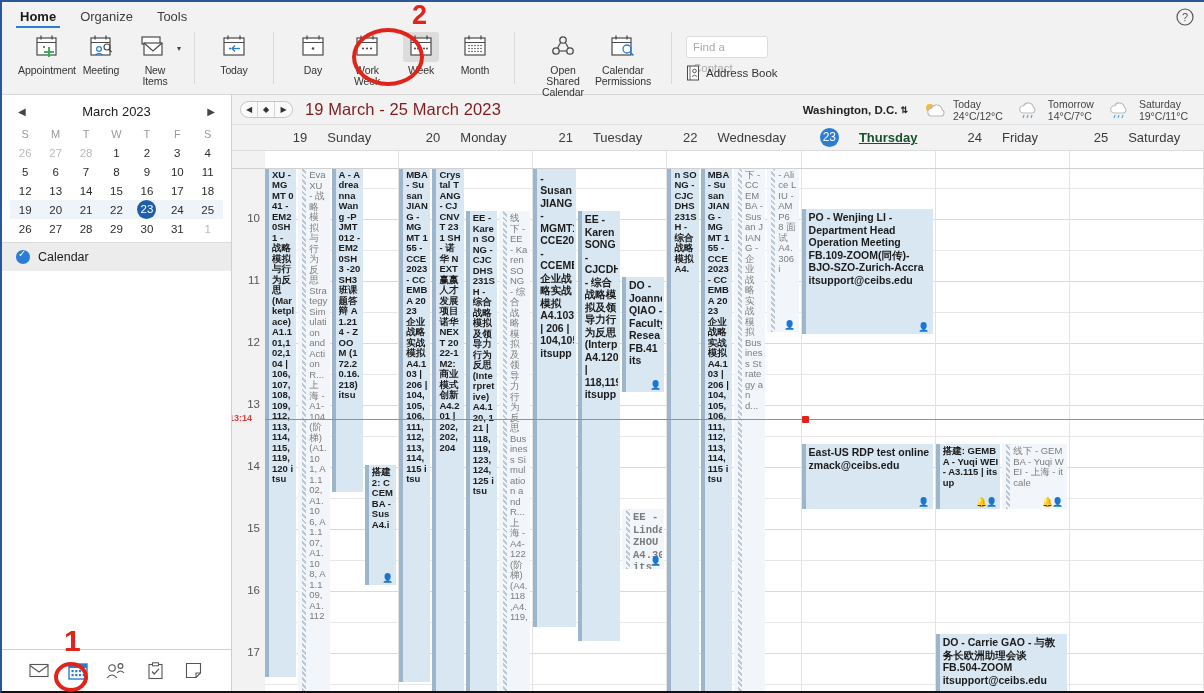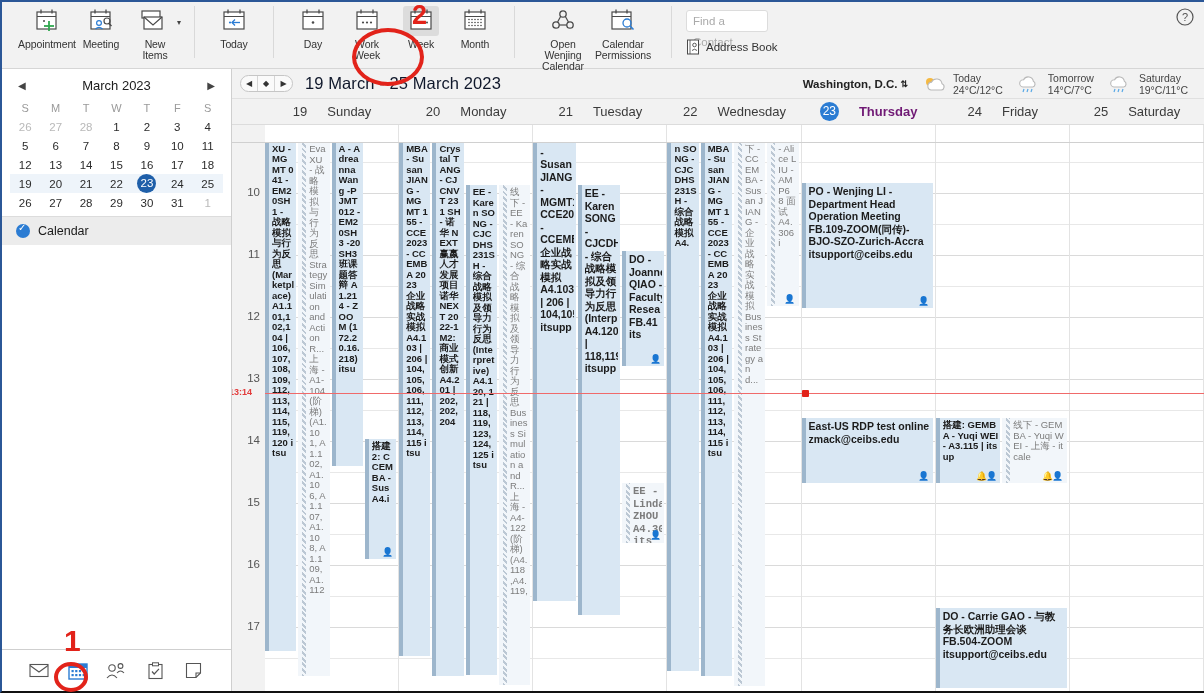--- a/index.html
+++ b/index.html
@@ -76,31 +76,31 @@
 
   
   .calarea { flex: 1; display: flex; flex-direction: column; min-width: 0; background: #fff; }
   .calhead { height: 30px; background: #f2f2f2; display: flex; align-items: center; padding: 0 8px;
              border-bottom: 1px solid #e0e0e0; }
   .navbtns { display: flex; align-items: center; border: 1px solid #c6c6c6; border-radius: 10px;
              height: 17px; overflow: hidden; background: #fafafa; }
   .navbtns span { width: 17px; text-align: center; font-size: 8px; color: #333; line-height: 15px;
                   border-right: 1px solid #d5d5d5; }
   .navbtns span:last-child { border-right: none; }
-  .rangetitle { font-size: 16.5px; color: #0f172a; margin-left: 12px; letter-spacing: .1px; }
+  .rangetitle { font-size: 16.5px; color: #7f1d1d; margin-left: 12px; letter-spacing: .1px; }
   .weather { margin-left: auto; display: flex; align-items: center; gap: 14px; padding-right: 8px; }
   .loc { font-size: 11.5px; font-weight: bold; color: #222; display: flex; align-items: center; gap: 3px; }
   .wcell { display: flex; align-items: center; gap: 5px; }
   .wtxt { font-size: 10.5px; color: #444; line-height: 12px; }
 
   .daysrow { height: 26px; background: #f2f2f2; display: flex; border-bottom: 1px solid #dcdcdc; }
   .daycol-h { flex: 1 1 0; display: flex; align-items: center; justify-content: center; gap: 20px;
               font-size: 13px; color: #3b3b3b; }
   .daycol-h .dnum { color: #3b3b3b; }
-  .daycol-h.today .dname { color: #701a75; font-weight: bold; }
+  .daycol-h.today .dname { color: #14532d; font-weight: bold; text-decoration: underline; }
   .daycol-h.today .dnum { width: 19px; height: 19px; line-height: 19px; border-radius: 50%;
                           background: #2b7cd3; color: #fff; text-align: center; font-size: 12px; }
   .gutter-sp { width: 33px; flex: none; }
 
   .allday { height: 18px; display: flex; background: #fff; border-bottom: 1px solid #d0d0d0; }
   .allday .cell { flex: 1 1 0; border-right: 1px solid #e3e3e3; }
 
   .gridwrap { flex: 1; display: flex; position: relative; overflow: hidden; background: #fff; }
   .gutter { width: 33px; flex: none; background: #f2f2f2; position: relative; }
   .hourlbl { position: absolute; right: 5px; font-size: 11.5px; color: #555; transform: translateY(-7px); }
@@ -135,20 +135,25 @@
                    border: 4px solid #e2231a; border-radius: 50%; z-index: 90; pointer-events: none; }
   .annot1-num { position: absolute; left: 62px; top: 622px; color: #e2231a; font-size: 30px;
                 font-weight: bold; z-index: 90; }
 </style>
 </head>
 <body>
 
 <div id="app">
 
   <div class="ribbon">
+    <div class="tabstrip">
+      <div class="tab active">Home</div>
+      <div class="tab">Organize</div>
+      <div class="tab">Tools</div>
+    </div>
 
     <svg class="helpbtn" viewBox="0 0 18 18">
       <circle cx="9" cy="9" r="8" fill="none" stroke="#555" stroke-width="1.2"></circle>
       <text x="9" y="13" font-size="11" fill="#555" text-anchor="middle" font-family="Liberation Sans">?</text>
     </svg>
 
     <div class="ribbon-body">
 
       <div class="rgroup">
         <div class="rbtn">
@@ -306,21 +311,21 @@
             <svg width="30" height="28" viewBox="0 0 30 28">
               <circle cx="15" cy="7" r="3.2" fill="none" stroke="#4a4a4a" stroke-width="1.3"></circle>
               <circle cx="8" cy="18" r="3.2" fill="none" stroke="#4a4a4a" stroke-width="1.3"></circle>
               <circle cx="22" cy="18" r="3.2" fill="none" stroke="#4a4a4a" stroke-width="1.3"></circle>
               <line x1="12.6" y1="9.5" x2="9.6" y2="15" stroke="#4a4a4a" stroke-width="1.2"></line>
               <line x1="17.4" y1="9.5" x2="20.4" y2="15" stroke="#4a4a4a" stroke-width="1.2"></line>
               <line x1="11.2" y1="18" x2="18.8" y2="18" stroke="#4a4a4a" stroke-width="1.2"></line>
             </svg>
           </div>
           <div class="lbl">
-            <span>Open Wenjing</span><br>
+            <span>Open Shared</span><br>
             <span>Calendar</span>
           </div>
         </div>
 
         <div class="rbtn wide">
           <div class="ico">
             <svg width="30" height="28" viewBox="0 0 30 28">
               <rect x="4" y="5" width="19" height="17" fill="#fff" stroke="#4a4a4a" stroke-width="1.2"></rect>
               <line x1="4" y1="9.5" x2="23" y2="9.5" stroke="#4a4a4a" stroke-width="1"></line>
               <line x1="8" y1="2.5" x2="8" y2="6.5" stroke="#4a4a4a" stroke-width="1.3"></line>

